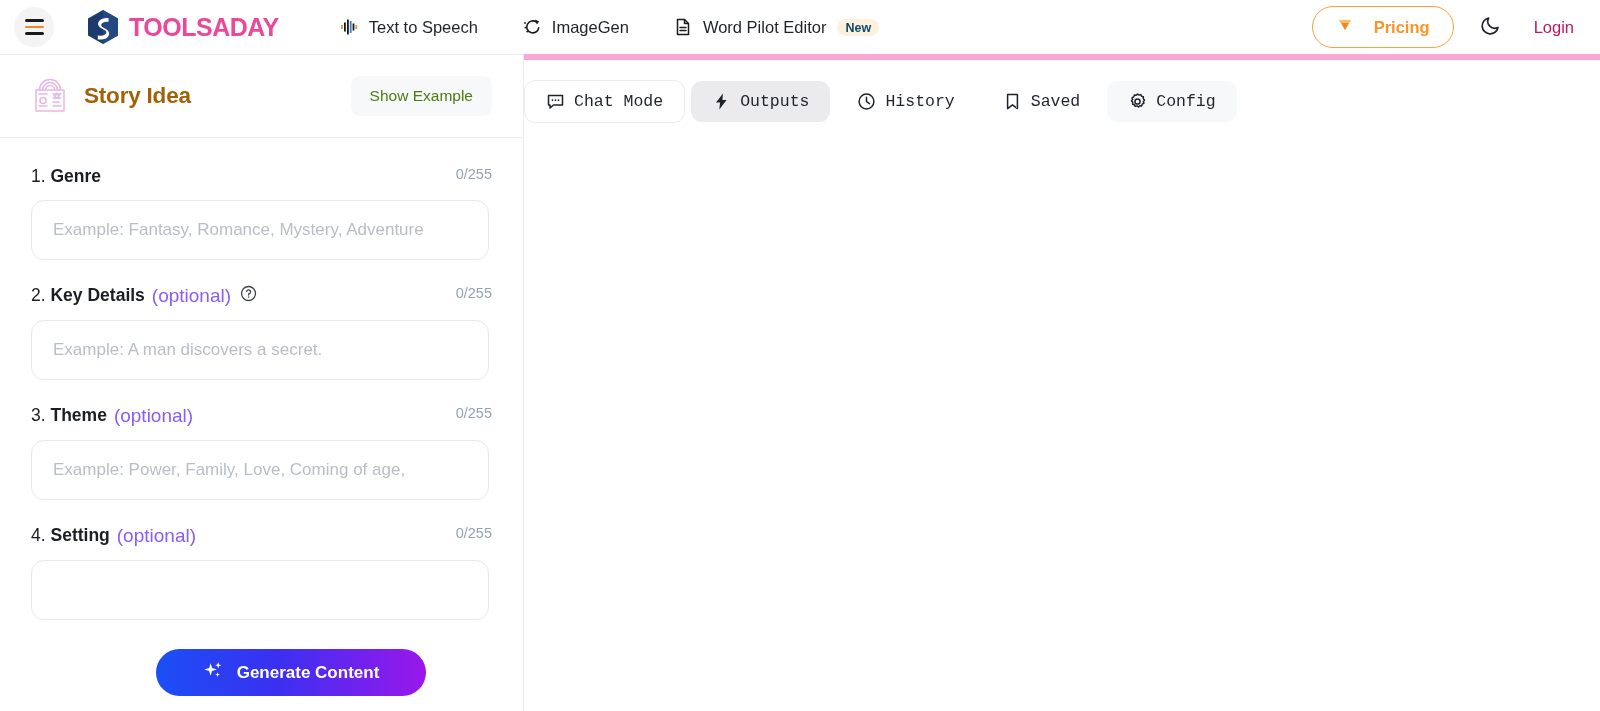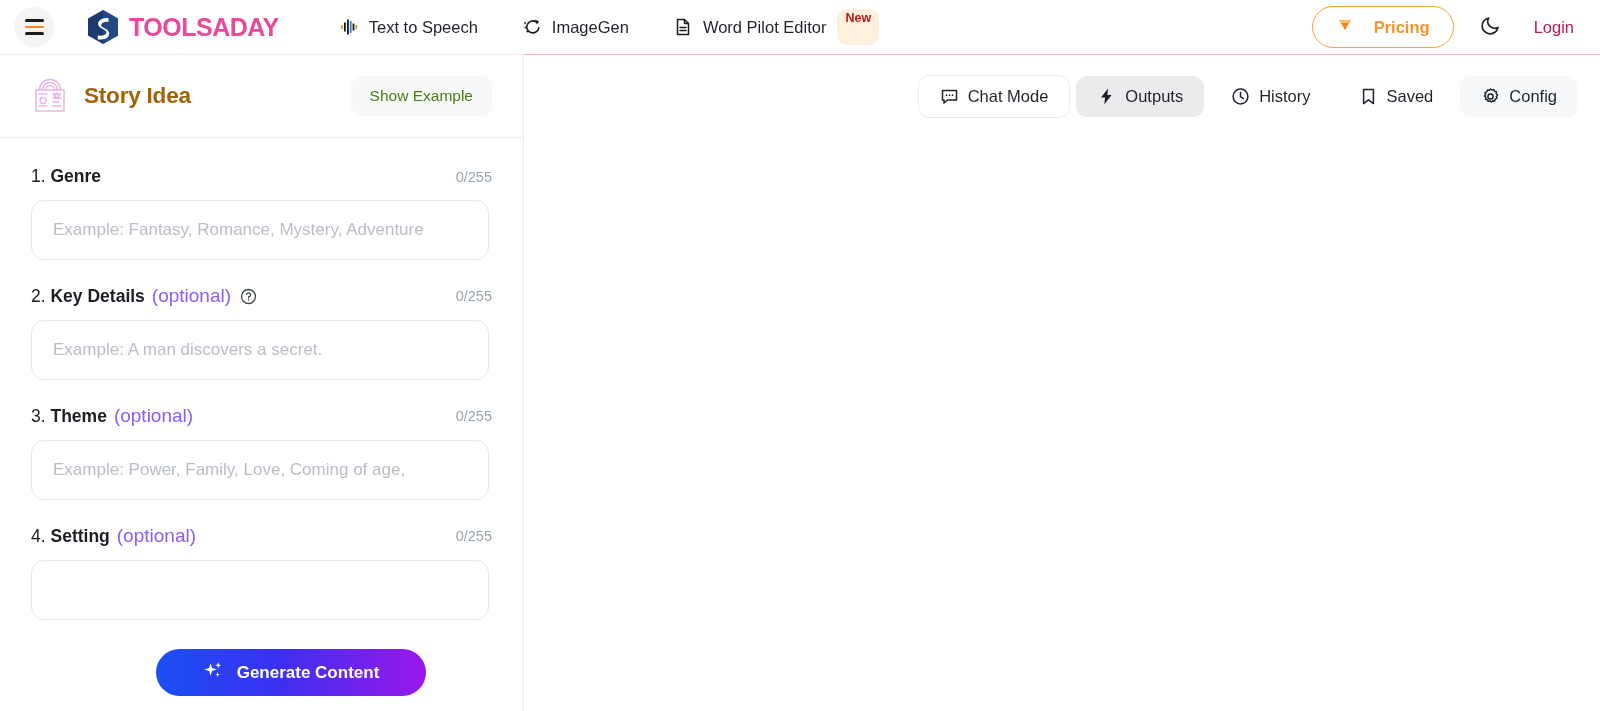--- a/index.html
+++ b/index.html
@@ -50,24 +50,24 @@
     display: flex; align-items: center; gap: 9px;
     padding: 6px 22px;
     font-size: 16.5px;
     color: #1f2329;
     cursor: pointer;
     white-space: nowrap;
   }
   .navlink .ico { display:flex; align-items:center; justify-content:center; width: 21px; height: 21px; flex:none; }
   .badge-new {
     font-size: 12.5px; font-weight: 700;
-    color: #b91c1c;
+    color: #0c4a6e;
     background: #fdf0dc;
     border-radius: 9px;
-    padding: 2px 8px 20px;
+    padding: 2px 8px 1px;
     margin-left: 2px;
   }
 
   .nav-right {
     margin-left: auto;
     display: flex; align-items: center; gap: 22px;
   }
   .pricing-btn {
     display: flex; align-items: center; gap: 20px;
     border: 1.6px solid #f8a33c;
@@ -112,21 +112,21 @@
     cursor: pointer;
   }
 
   .form-scroll {
     flex: 1;
     overflow: hidden;
     padding: 28px 31px 0 31px;
   }
   .field { margin-bottom: 25px; }
   .field-head {
-    display: flex; align-items: center;
+    display: flex; 
     margin-bottom: 13px;
   }
   .field-label { font-size: 17.5px; font-weight: 600; color: #1b1e23; }
   .field-label .num { font-weight: 500; }
   .optional { font-size: 19px; color: #8b5cf6; font-weight: 400; margin-left: 7px; }
   .help-icon { margin-left: 9px; display:flex; cursor: pointer; }
   .counter { margin-left: auto; font-size: 14.5px; color: #97a3b2; }
 
   .field-input {
     width: 458px;
@@ -157,23 +157,24 @@
     background: linear-gradient(90deg, #1a4ff5 0%, #3b30f0 45%, #9b17ec 100%);
     color: #fff;
     font-size: 17px; font-weight: 700;
     font-family: inherit;
     cursor: pointer;
   }
 
   
   .rightpane {
     flex: 1;
-    border-top: 1px solid #f9a8d4;
-    display: flex; flex-direction: column;
+    border-top: 6px solid #f9a8d4;
+    display: flex; 
     background: #fff;
+    font-family: Liberation Mono, monospace;
   }
   .right-tabs {
     height: 83px; flex: none;
     display: flex; align-items: center; justify-content: flex-end;
     gap: 6px;
     padding-right: 22px;
   }
   .tab {
     display: flex; align-items: center; gap: 9px;
     padding: 11px 21px;

